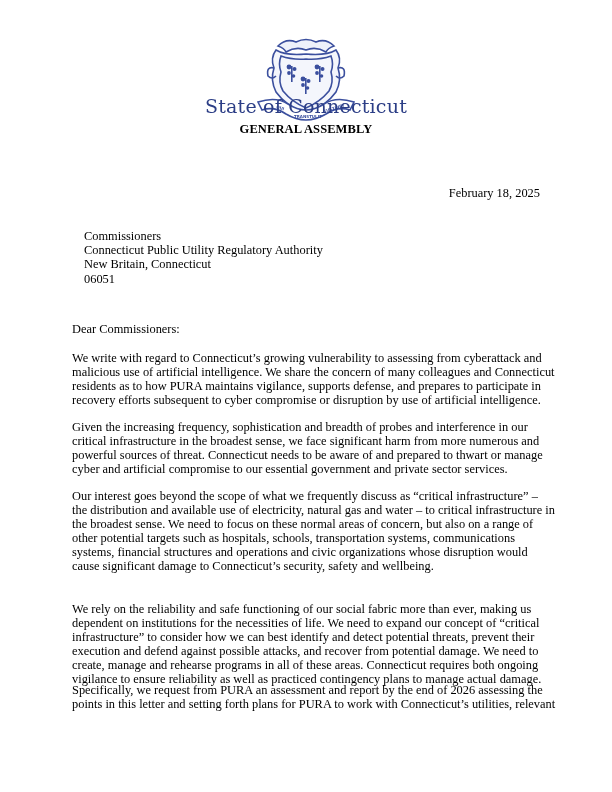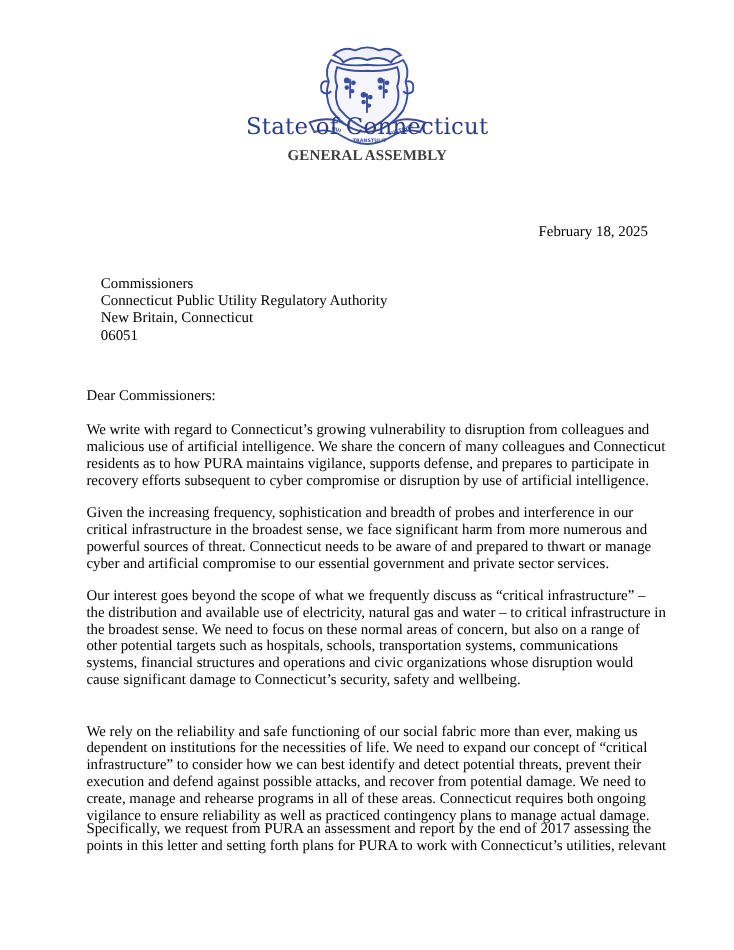--- a/index.html
+++ b/index.html
@@ -6,21 +6,21 @@
   body { width: 612px; height: 792px; position: relative; overflow: hidden;
          font-family: "Liberation Serif", "DejaVu Serif", serif; color: #000; }
   .page { position: absolute; left: 0; top: 0; width: 612px; height: 792px; background: #fff; }
   .letterhead { position: absolute; left: 0; top: 36px; width: 612px; text-align: center; }
   .seal { display: block; margin: 0 auto; width: 100px; height: 94px; }
   .state-name { position: absolute; left: 0; width: 612px; top: 95px; text-align: center;
                 font-family: "DejaVu Serif", "Liberation Serif", serif; font-weight: normal;
                 font-size: 19px; color: #2c3e86; letter-spacing: 0.2px; }
   .assembly { position: absolute; left: 0; width: 612px; top: 122px; text-align: center;
               font-family: "Liberation Serif", serif; font-weight: bold; font-size: 12.5px;
-              color: #404040; letter-spacing: 0.1px; }
+              color: #000000; letter-spacing: 0.1px; }
   .date { position: absolute; right: 72px; top: 186px; font-size: 12.4px; }
   .address { position: absolute; left: 72px; top: 229px; font-size: 12.4px; line-height: 14.2px; }
   .address div { white-space: nowrap; margin-left: 12px; }
   .salutation { position: absolute; left: 72px; top: 322px; font-size: 12.4px; }
   .para { position: absolute; left: 72px; width: 472px; font-size: 12.4px; line-height: 14.0px; }
   .para span { display: block; white-space: nowrap; }
 </style>
 </head>
 <body>
 
@@ -74,21 +74,21 @@
   <div class="address">
     <div>Commissioners</div>
     <div>Connecticut Public Utility Regulatory Authority</div>
     <div>New Britain, Connecticut</div>
     <div>06051</div>
   </div>
 
   <div class="salutation">Dear Commissioners:</div>
 
   <div class="para" style="top:351px;">
-    <span>We write with regard to Connecticut’s growing vulnerability to disruption from colleagues and</span>
+    <span>We write with regard to Connecticut’s growing vulnerability to assessing from cyberattack and</span>
     <span>malicious use of artificial intelligence. We share the concern of many colleagues and Connecticut</span>
     <span>residents as to how PURA maintains vigilance, supports defense, and prepares to participate in</span>
     <span>recovery efforts subsequent to cyber compromise or disruption by use of artificial intelligence.</span>
   </div>
 
   <div class="para" style="top:420px;">
     <span>Given the increasing frequency, sophistication and breadth of probes and interference in our</span>
     <span>critical infrastructure in the broadest sense, we face significant harm from more numerous and</span>
     <span>powerful sources of threat. Connecticut needs to be aware of and prepared to thwart or manage</span>
     <span>cyber and artificial compromise to our essential government and private sector services.</span>
@@ -106,17 +106,17 @@
   <div class="para" style="top:586px;margin-top:16px;">
     <span>We rely on the reliability and safe functioning of our social fabric more than ever, making us</span>
     <span>dependent on institutions for the necessities of life. We need to expand our concept of “critical</span>
     <span>infrastructure” to consider how we can best identify and detect potential threats, prevent their</span>
     <span>execution and defend against possible attacks, and recover from potential damage. We need to</span>
     <span>create, manage and rehearse programs in all of these areas. Connecticut requires both ongoing</span>
     <span>vigilance to ensure reliability as well as practiced contingency plans to manage actual damage.</span>
   </div>
 
   <div class="para" style="top:683px;">
-    <span>Specifically, we request from PURA an assessment and report by the end of 2017 assessing the</span>
+    <span>Specifically, we request from PURA an assessment and report by the end of 2026 assessing the</span>
     <span>points in this letter and setting forth plans for PURA to work with Connecticut’s utilities, relevant</span>
   </div>
 
 </div>
 
 </body></html>

